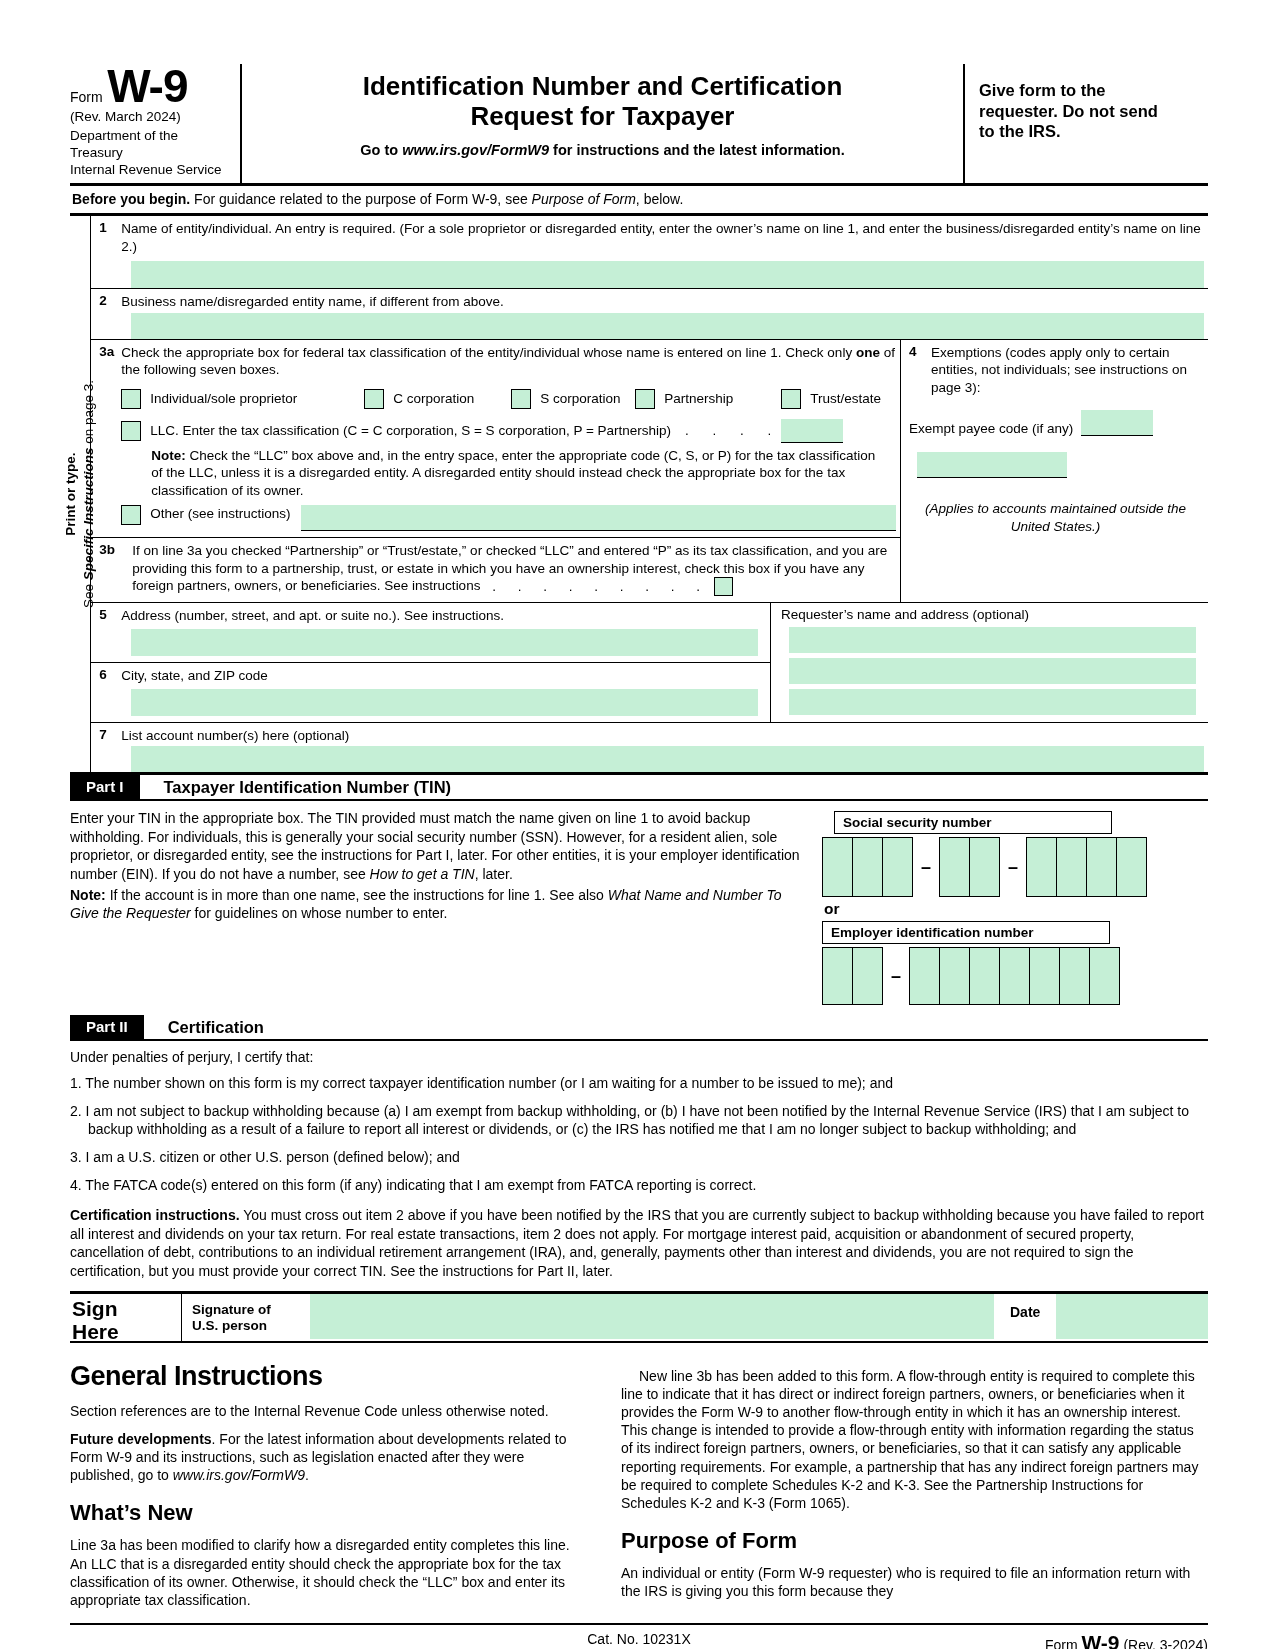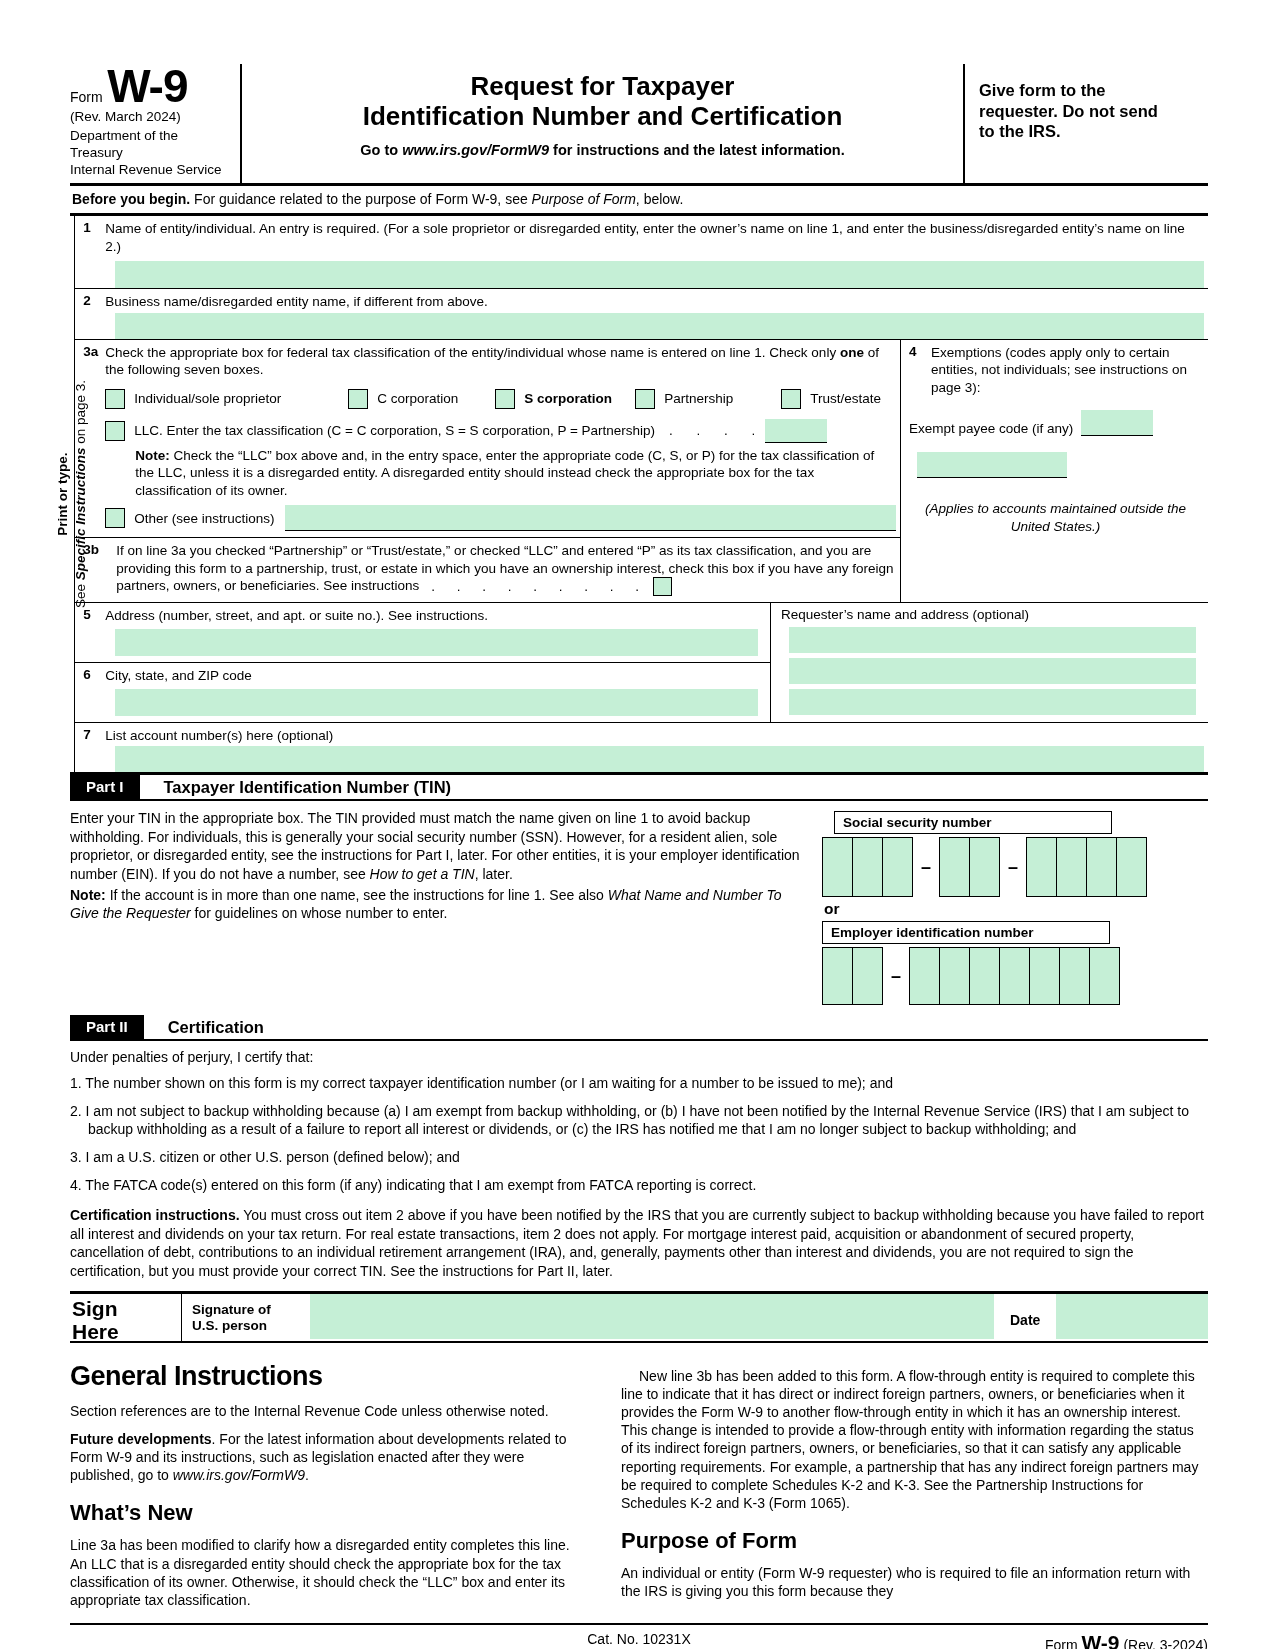--- a/index.html
+++ b/index.html
@@ -49,26 +49,26 @@
   .col4-body { flex:1; line-height:1.3; }
   .exempt-line { margin-top:14px; display:flex; align-items:flex-end; }
   .exempt-box { display:inline-block; width:72px; height:26px; background:#c5efd6; border-bottom:1px solid #000; margin-left:8px; }
   .fatca-wrap { margin-top:16px; line-height:1.35; }
   .fatca-box { display:inline-block; width:150px; height:26px; background:#c5efd6; border-bottom:1px solid #000; margin-left:8px; vertical-align:bottom; }
   .applies { font-style:italic; text-align:center; margin:22px 4px 0; line-height:1.3; }
 
   .cbrow { display:flex; align-items:center; margin:10px 15px 0 0; font-size:13.5px; }
   .cb { width:20px; height:20px; background:#c5efd6; border:1.5px solid #000; flex:none; margin-right:9px; }
   .opt { display:flex; align-items:center; }
-  .opt1{ width:243px; } .opt2{ width:147px; } .opt3{ width:140px;font-weight:bold; } .opt4{ width:146px; }
+  .opt1{ width:243px; } .opt2{ width:147px; } .opt3{ width:124px; } .opt4{ width:146px; }
   .llcrow { display:flex; align-items:center; margin-top:10px; font-size:13.5px; }
   .dots { letter-spacing:2px; word-spacing:16px; margin:0 8px 0 14px; }
   .llc-entry { width:62px; height:24px; background:#c5efd6; border-bottom:1px solid #000; flex:none; }
   .note3a { margin:4px 6px 0 30px; font-size:13.5px; line-height:1.3; }
-  .otherrow { display:flex; align-items:center; margin:6px 0 6px 0; font-size:13.5px; }
+  .otherrow { display:flex; margin:6px 0 6px 0; font-size:13.5px; }
   .other-field { flex:1; height:26px; background:#c5efd6; border-bottom:1px solid #000; margin-left:10px; }
 
   .r3b { border-top:1px solid #000; padding-bottom:6px;gap:11px; }
   .dots2 { letter-spacing:2px; word-spacing:14px; margin:0 8px; }
   .cb3b { display:inline-block; width:19px; height:19px; background:#c5efd6; border:1px solid #000; vertical-align:middle; }
 
   
   .split56 { display:flex; }
   .left56 { flex:1; }
   .reqcol { width:438px; border-left:1px solid #000; padding:4px 12px 6px 10px; font-size:13.5px; }
@@ -97,21 +97,21 @@
   
   .p2intro { font-size:14px; margin-top:8px; }
   .cert-item { font-size:14px; line-height:1.33; margin-top:9px; padding-left:18px; text-indent:-18px; }
   .certinstr { font-size:14px; line-height:1.33; margin-top:12px; }
 
   
   .signrow { display:flex; border-top:3px solid #000; border-bottom:2.5px solid #000; margin-top:10px; height:52px; }
   .sign-big { width:112px; font-size:21px; font-weight:bold; line-height:1.1; padding:3px 0 0 2px; border-right:1.5px solid #000; }
   .sig-label { width:128px; font-size:13.5px; font-weight:bold; line-height:1.25; padding:8px 0 0 10px; }
   .sig-field { flex:1; background:#c5efd6; margin:0 0 2px 0; }
-  .date-label { width:62px; font-weight:bold; font-size:14px; padding:18px 0 0 16px; }
+  .date-label { width:62px; font-weight:bold; font-size:14px; padding:10px 0 0 16px; }
   .date-field { width:152px; background:#c5efd6; margin:0 0 2px 0; }
 
   
   .instr { display:flex; margin-top:14px; }
   .icol-l { width:545px; padding-right:28px; }
   .icol-r { flex:1; padding-left:6px; }
   .h1 { font-size:27px; font-weight:bold; margin:4px 0 10px; letter-spacing:-0.5px; }
   .h2 { font-size:22px; font-weight:bold; margin:16px 0 10px; }
   .ipara { font-size:14px; line-height:1.3; margin-top:10px; }
   .indent1 { text-indent:18px; }
@@ -132,22 +132,22 @@
       <div><span class="hdr-form-word">Form</span>
         <span class="hdr-form-num">W-9</span></div>
       <div class="hdr-rev">(Rev. March 2024)</div>
       <div class="hdr-dept">
         <div>Department of the Treasury</div>
         <div>Internal Revenue Service</div>
       </div>
     </div>
     <div class="hdr-center">
       <div class="hdr-title">
+        <div>Identification Number and Certification</div>
         <div>Request for Taxpayer</div>
-        <div>Identification Number and Certification</div>
       </div>
       <div class="hdr-goto"><span>Go to </span><span class="it">www.irs.gov/FormW9</span><span> for instructions and the latest information.</span></div>
     </div>
     <div class="hdr-right">
       <div class="hdr-give">Give form to the requester. Do not send to the IRS.</div>
     </div>
   </div>
 
   <div class="before"><span class="b">Before you begin.</span><span> For guidance related to the purpose of Form W-9, see </span><span class="i">Purpose of Form</span><span>, below.</span></div>
 

